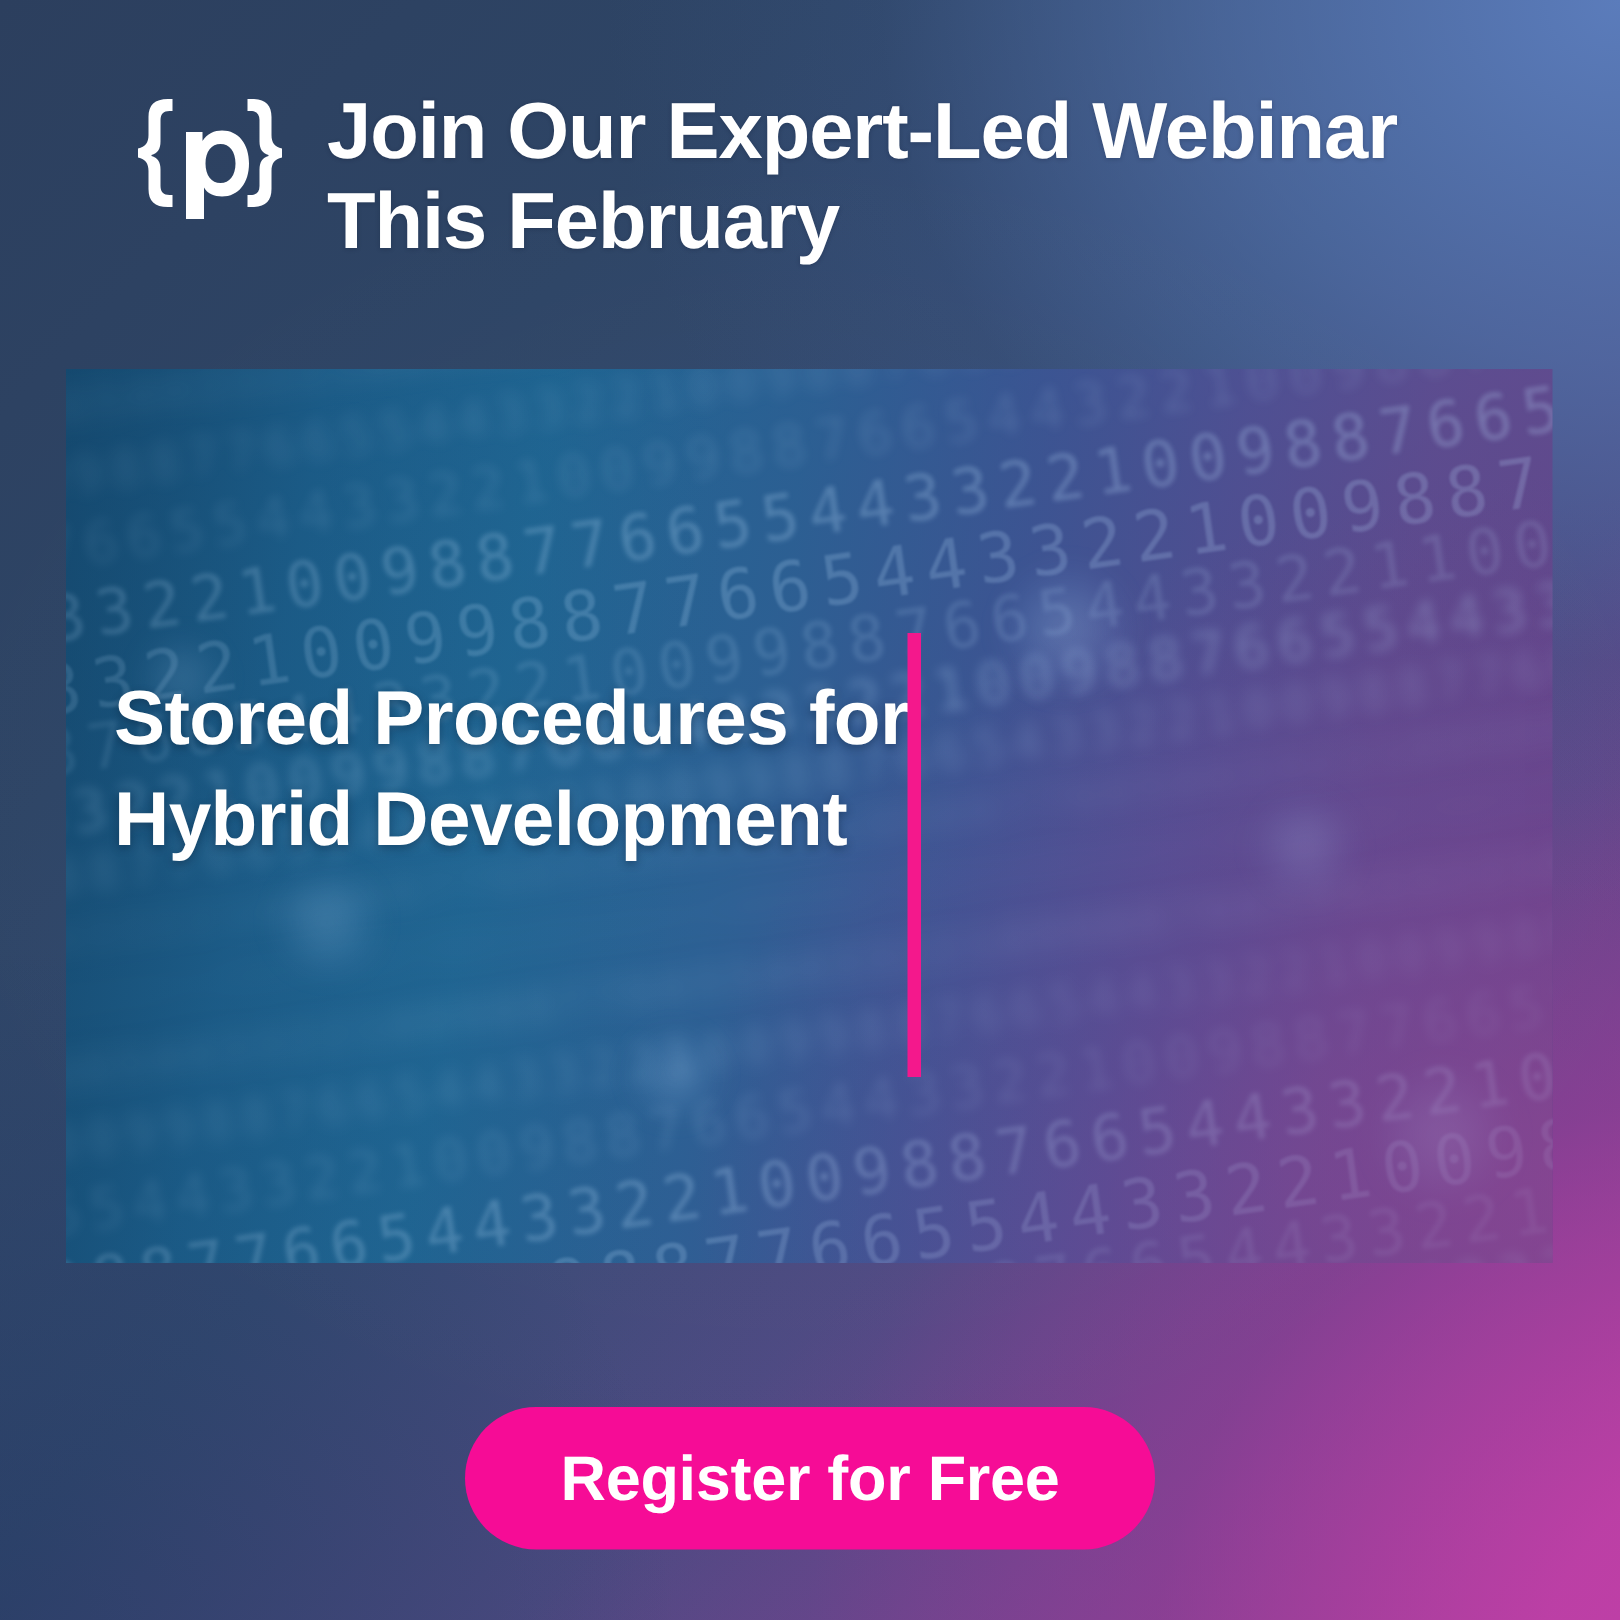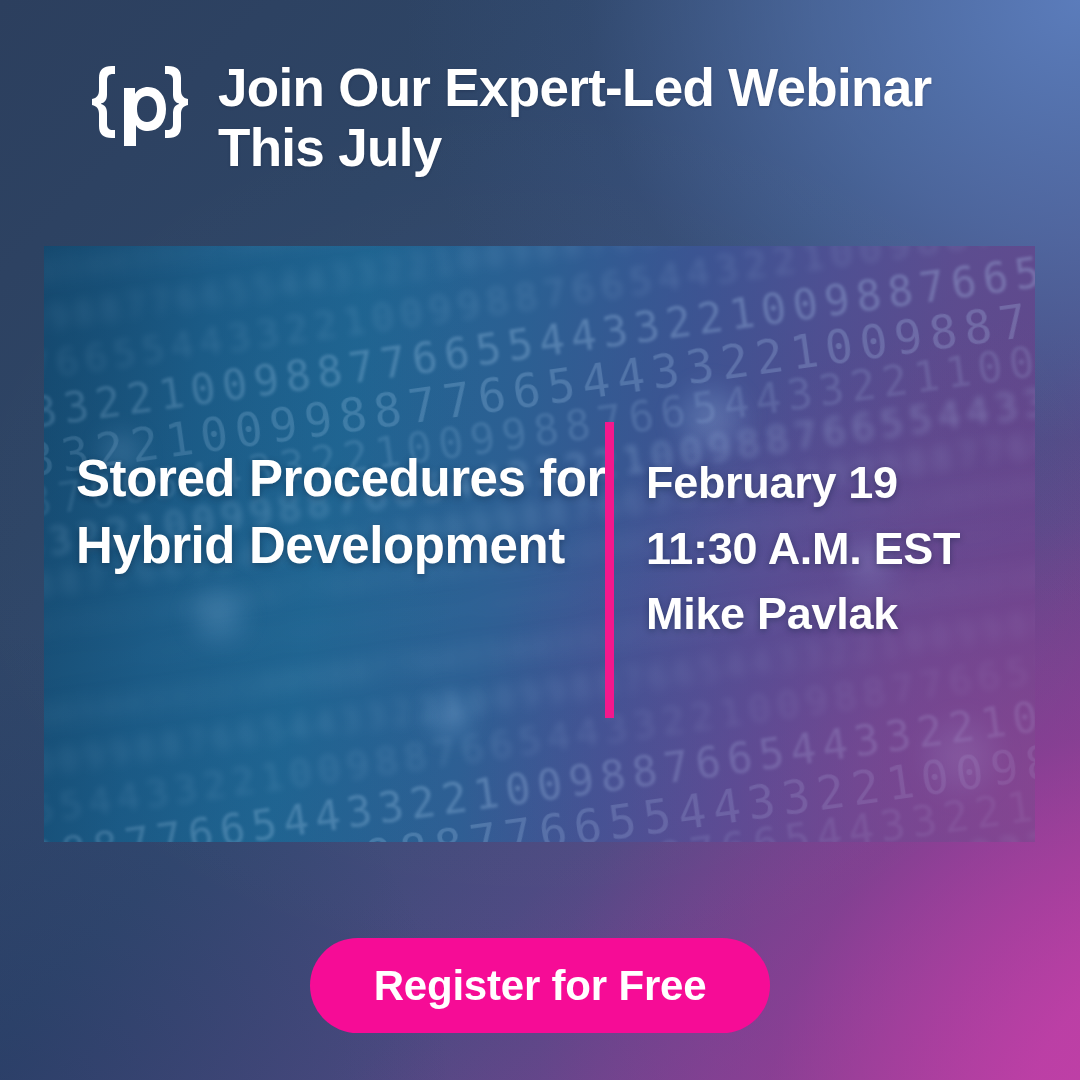--- a/index.html
+++ b/index.html
@@ -210,21 +210,21 @@
     <div class="logo">
       <svg viewBox="0 0 104 96" xmlns="http://www.w3.org/2000/svg" aria-hidden="true">
 
         <path fill="#ffffff" d="M24 4c-9 0-13 4-13 12v12c0 5-2 8-7 9v6c5 1 7 4 7 9v12c0 8 4 12 13 12h3v-8h-2c-4 0-6-2-6-6V51c0-5-2-8-6-9v-0.6c4-1 6-4 6-9V18c0-4 2-6 6-6h2V4h-3z"></path>
 
         <path fill="#ffffff" d="M80 4c9 0 13 4 13 12v12c0 5 2 8 7 9v6c-5 1-7 4-7 9v12c0 8-4 12-13 12h-3v-8h2c4 0 6-2 6-6V51c0-5 2-8 6-9v-0.6c-4-1-6-4-6-9V18c0-4-2-6-6-6h-2V4h3z"></path>
 
         <path fill="#ffffff" d="M36 26h11v6c3-5 8-7 13-7 11 0 18 9 18 22s-7 22-18 22c-5 0-10-2-12-6v21H36V26zm13 21c0 8 4 13 10 13s10-5 10-13-4-13-10-13-10 5-10 13z"></path>
       </svg>
     </div>
-    <div class="headline">Join Our Expert-Led Webinar This July</div>
+    <div class="headline">Join Our Expert-Led Webinar This February</div>
   </div>
 
   <div class="panel">
 
     <div class="codelayer" id="codelayer">
         <div class="coderow b5" style="font-size: 26px; top: -10px; left: 0px; opacity: 0.3;">98876654433221009988766544332210099887665443322100998876654433221009</div>
         <div class="coderow b4" style="font-size: 30px; top: 34px; left: -26px; opacity: 0.62;">00998877665443322100998876654433220099887766544332210099887665443322</div>
         <div class="coderow b3" style="font-size: 34px; top: 78px; left: -52px; opacity: 0.48;">44332210098877665544332210098876654433221009887766554433221009887665</div>
         <div class="coderow b2" style="font-size: 38px; top: 122px; left: -78px; opacity: 0.35;">21009887766554433221009988766544322100988776655443322100998876654432</div>
         <div class="coderow b1" style="font-size: 42px; top: 166px; left: -104px; opacity: 0.66;">88766544332210098877665544332210098876654433221009887766554433221009</div>
@@ -250,23 +250,18 @@
     <div class="bokeh" style="left:88%;top:78%;width:92px;height:92px;"></div>
     <div class="bokeh" style="left:5%;top:30%;width:54px;height:54px;"></div>
 
     <div class="panel-wash"></div>
 
     <div class="panel-content">
       <div class="session-title">Stored Procedures for Hybrid Development</div>
 
       <div class="divider"></div>
 
-      <div class="details">
-        <div>February 19</div>
-        <div>11:30 A.M. EST</div>
-        <div>Mike Pavlak</div>
-      </div>
     </div>
   </div>
 
   <button class="cta">Register for Free</button>
 
 </div>
 
 </body></html>

